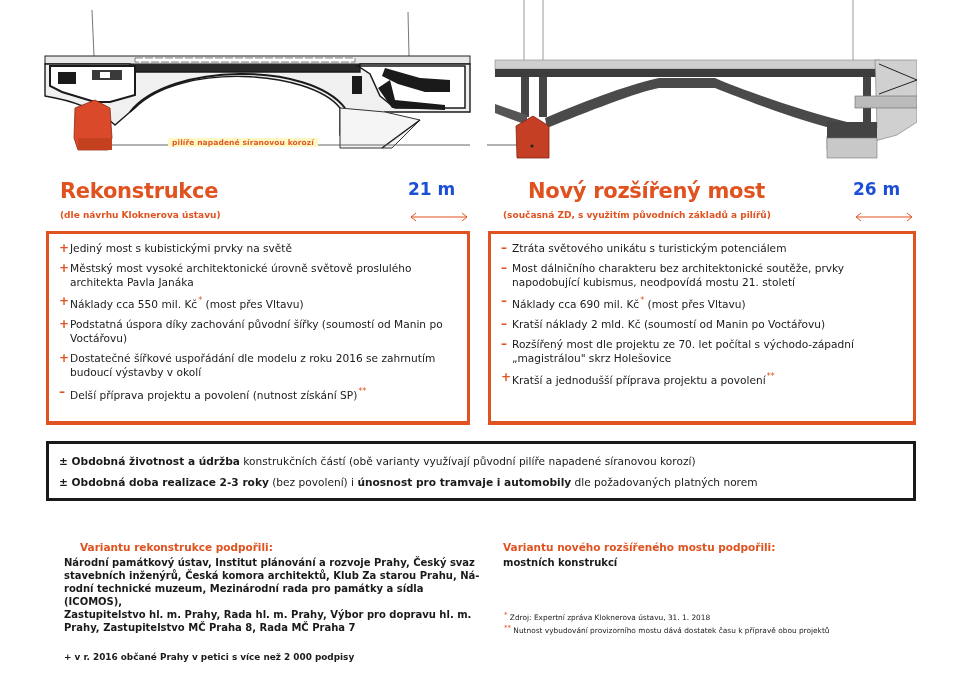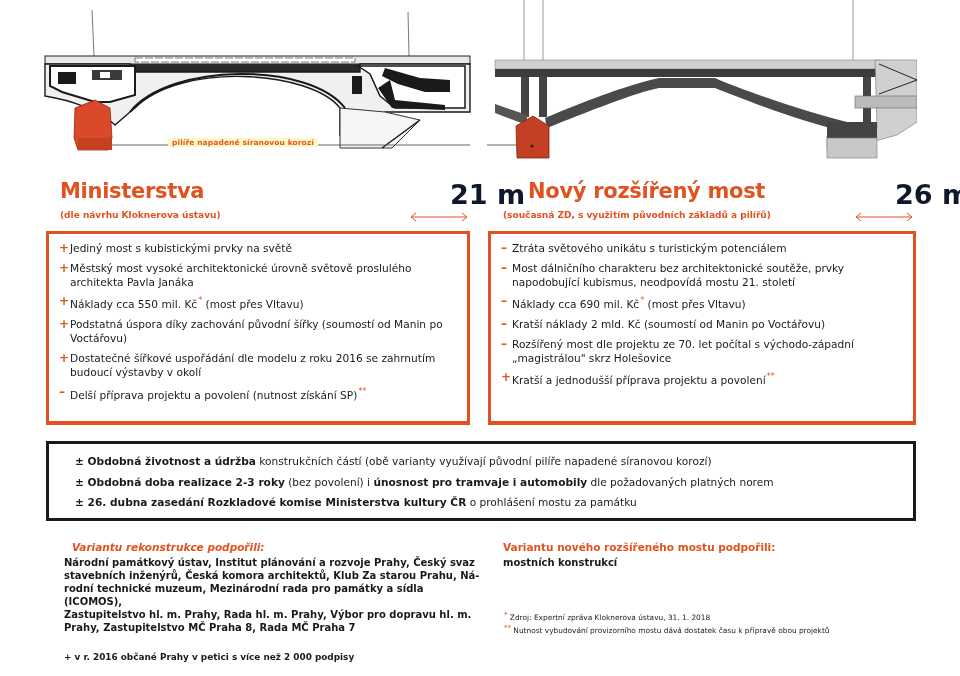--- a/index.html
+++ b/index.html
@@ -17,37 +17,37 @@
     background: #fef9c3; padding: 0 4px; letter-spacing: 0.1px;
   }
 
   
   .variant-title {
     font-size: 21px; font-weight: bold; color: #e0521f; letter-spacing: -0.3px; white-space: nowrap;
   }
   .variant-sub {
     font-size: 9px; font-weight: bold; color: #e0521f; white-space: nowrap;
   }
-  .width-label { font-size: 27px; font-weight: bold; color: #0f172a; white-space: nowrap; margin-left: 42px; }
+  .width-label { font-size: 17px; font-weight: bold; color: #1d4ed8; white-space: nowrap; }
   .width-arrow { width: 58px; height: 10px; }
 
   
   .pc-box {
     border: 3px solid #e0521f; border-bottom-width: 4px; background: #fff;
     padding: 7px 10px 0 10px;
   }
   .pc-item { display: flex; font-size: 10.6px; line-height: 14.2px; margin-bottom: 5.4px; color: #1a1a1a; }
   .pc-sign { width: 11px; flex: 0 0 11px; color: #e0521f; font-weight: bold; font-size: 12px; }
   .pc-text b { font-weight: normal; }
   .star { color: #e0521f; font-size: 8px; vertical-align: 5px; margin-left: 1px; }
 
   
   #common-box {
-    left: 46px; top: 441px; width: 870px; height: 80px;
-    border: 3px solid #1a1a1a; padding: 10px 10px 0 26px;
+    left: 46px; top: 441px; width: 870px; height: 60px;
+    border: 3px solid #1a1a1a; padding: 10px 10px 0 10px;
   }
   .cm-item { font-size: 10.6px; line-height: 14px; margin-bottom: 6.5px; white-space: nowrap; }
   .cm-item b { font-weight: bold; }
 
   
   .sup-title { font-size: 10.5px; font-weight: bold; color: #e0521f; white-space: nowrap; }
   .sup-text { font-size: 10px; font-weight: bold; line-height: 13px; color: #1a1a1a; }
   .sup-extra { font-size: 8.9px; font-weight: bold; line-height: 13px; color: #1a1a1a; }
 
   .fn { font-size: 7.4px; font-weight: normal; color: #1a1a1a; white-space: nowrap; line-height: 11px; }
@@ -110,21 +110,21 @@
   <path d="M388 60 L430 60 L430 122 L410 135 L355 150 L340 150 L340 136 L390 128 Z" fill="#d0d0d0" stroke="#777" stroke-width="0.6"></path>
   <path d="M392 64 L430 80 L392 94" fill="none" stroke="#222" stroke-width="1"></path>
   <rect x="368" y="96" width="62" height="12" fill="#bbb" stroke="#666" stroke-width="0.6"></rect>
   <rect x="340" y="122" width="50" height="18" fill="#444"></rect>
   <rect x="340" y="138" width="50" height="20" fill="#c8c8c8" stroke="#777" stroke-width="0.6"></rect>
 
   <path d="M29 126 L46 116 L62 126 L62 158 L30 158 Z" fill="#c43f24" stroke="#7a2612" stroke-width="0.8"></path>
   <circle cx="45" cy="146" r="1.5" fill="#222"></circle>
 </svg>
 
-<div class="abs variant-title" style="left:60px; top:179px;">Ministerstva</div>
+<div class="abs variant-title" style="left:60px; top:179px;">Rekonstrukce</div>
 <div class="abs variant-sub" style="left:60px; top:210px;">(dle návrhu Kloknerova ústavu)</div>
 <div class="abs width-label" style="left:408px; top:179px;">21 m</div>
 <svg class="abs width-arrow" style="left:410px; top:212px;" viewBox="0 0 58 10">
   <line x1="1" y1="5" x2="57" y2="5" stroke="#e0521f" stroke-width="1"></line>
   <polyline points="6,1 1,5 6,9" fill="none" stroke="#e0521f" stroke-width="1"></polyline>
   <polyline points="52,1 57,5 52,9" fill="none" stroke="#e0521f" stroke-width="1"></polyline>
 </svg>
 
 <div class="abs variant-title" style="left:508px; top:179px;margin-left:20px;">Nový rozšířený most</div>
 <div class="abs variant-sub" style="left:503px; top:210px;">(současná ZD, s využitím původních základů a pilířů)</div>
@@ -184,24 +184,23 @@
     </div>
     <div class="pc-item">
       <span class="pc-sign">+</span>
       <span class="pc-text"><b>Kratší a jednodušší příprava</b><span> projektu a povolení</span><span class="star">**</span></span>
     </div>
   </div>
 
 <div class="abs" id="common-box">
     <div class="cm-item"><span style="font-weight: bold;">± </span><b>Obdobná životnost a údržba</b><span> konstrukčních částí (obě varianty využívají původní pilíře napadené síranovou korozí)</span></div>
     <div class="cm-item"><span style="font-weight: bold;">± </span><b>Obdobná doba realizace 2-3 roky</b><span> (bez povolení) i </span><b>únosnost pro tramvaje i automobily</b><span> dle požadovaných platných norem</span></div>
-    <div class="cm-item"><span style="font-weight: bold;">± </span><b>26. dubna zasedání Rozkladové komise Ministerstva kultury ČR</b><span> o prohlášení mostu za památku</span></div>
-  </div>
-
-<div class="abs sup-title" style="left:72px; top:541px;font-style:italic;">Variantu rekonstrukce podpořili:</div>
+  </div>
+
+<div class="abs sup-title" style="left:80px; top:541px;">Variantu rekonstrukce podpořili:</div>
 <div class="abs" id="left-sup" style="left:64px; top:556px; width:420px;">
     <div class="sup-text">Národní památkový ústav, Institut plánování a rozvoje Prahy, Český svaz</div>
     <div class="sup-text">stavebních inženýrů, Česká komora architektů, Klub Za starou Prahu, Ná-</div>
     <div class="sup-text">rodní technické muzeum, Mezinárodní rada pro památky a sídla (ICOMOS),</div>
     <div class="sup-text">Zastupitelstvo hl. m. Prahy, Rada hl. m. Prahy, Výbor pro dopravu hl. m.</div>
     <div class="sup-text">Prahy, Zastupitelstvo MČ Praha 8, Rada MČ Praha 7</div>
   </div>
 <div class="abs sup-extra" style="left:64px; top:651px;">+ v r. 2016 občané Prahy v petici s více než 2 000 podpisy</div>
 
 <div class="abs sup-title" style="left:503px; top:541px;">Variantu nového rozšířeného mostu podpořili:</div>

